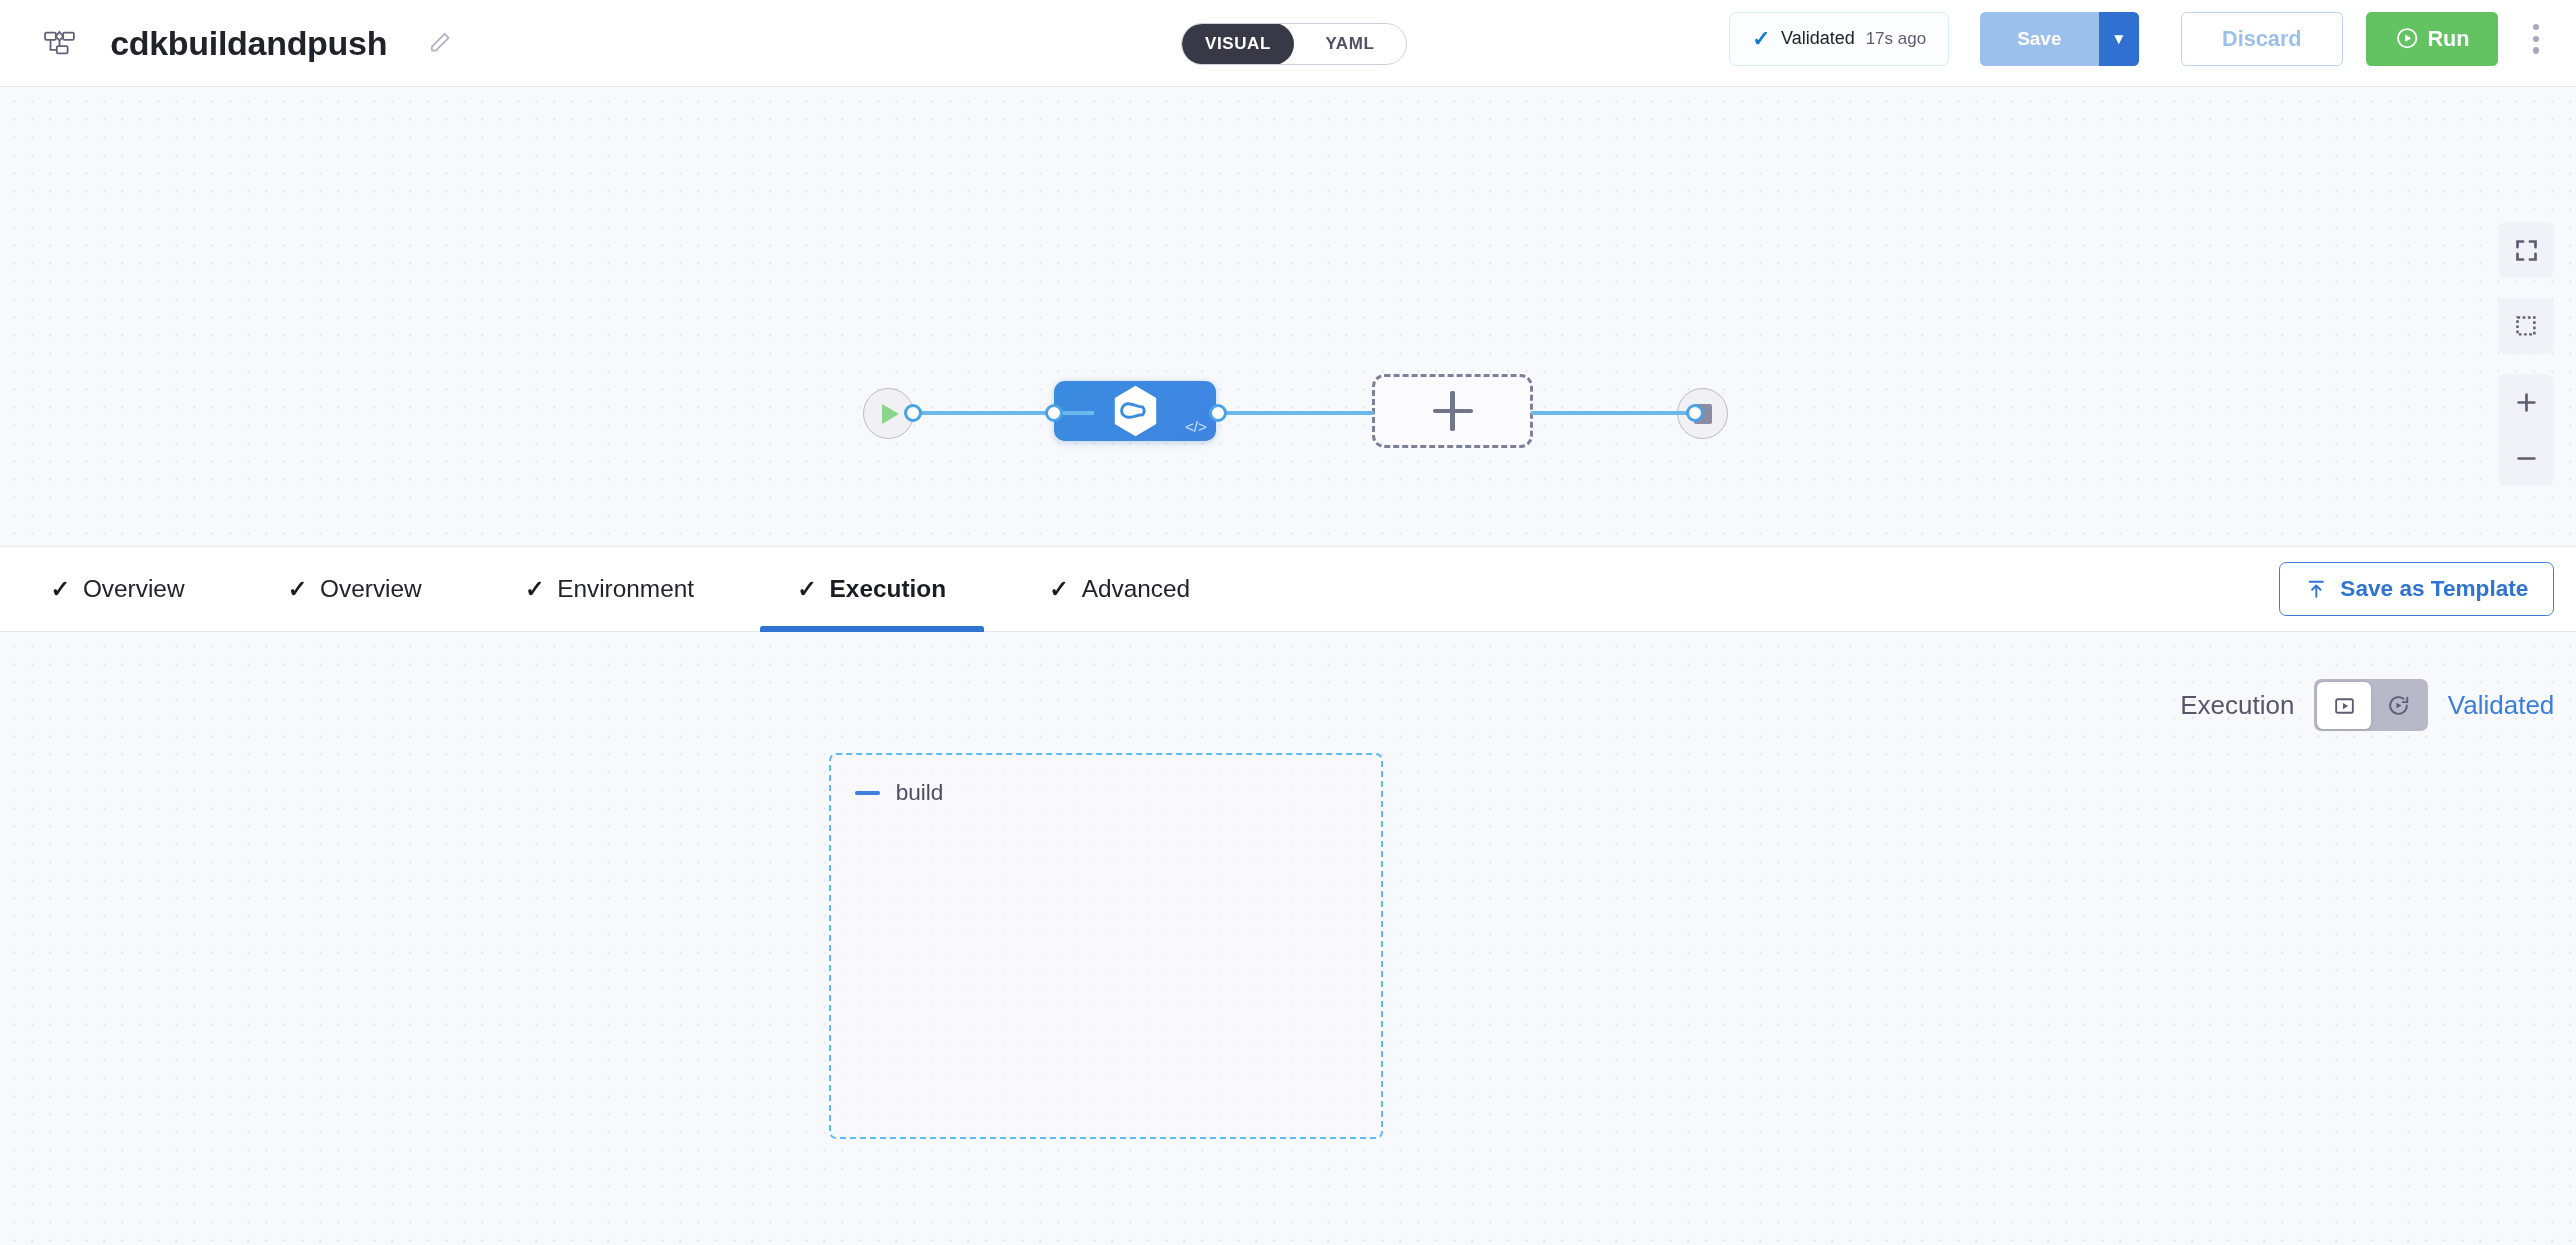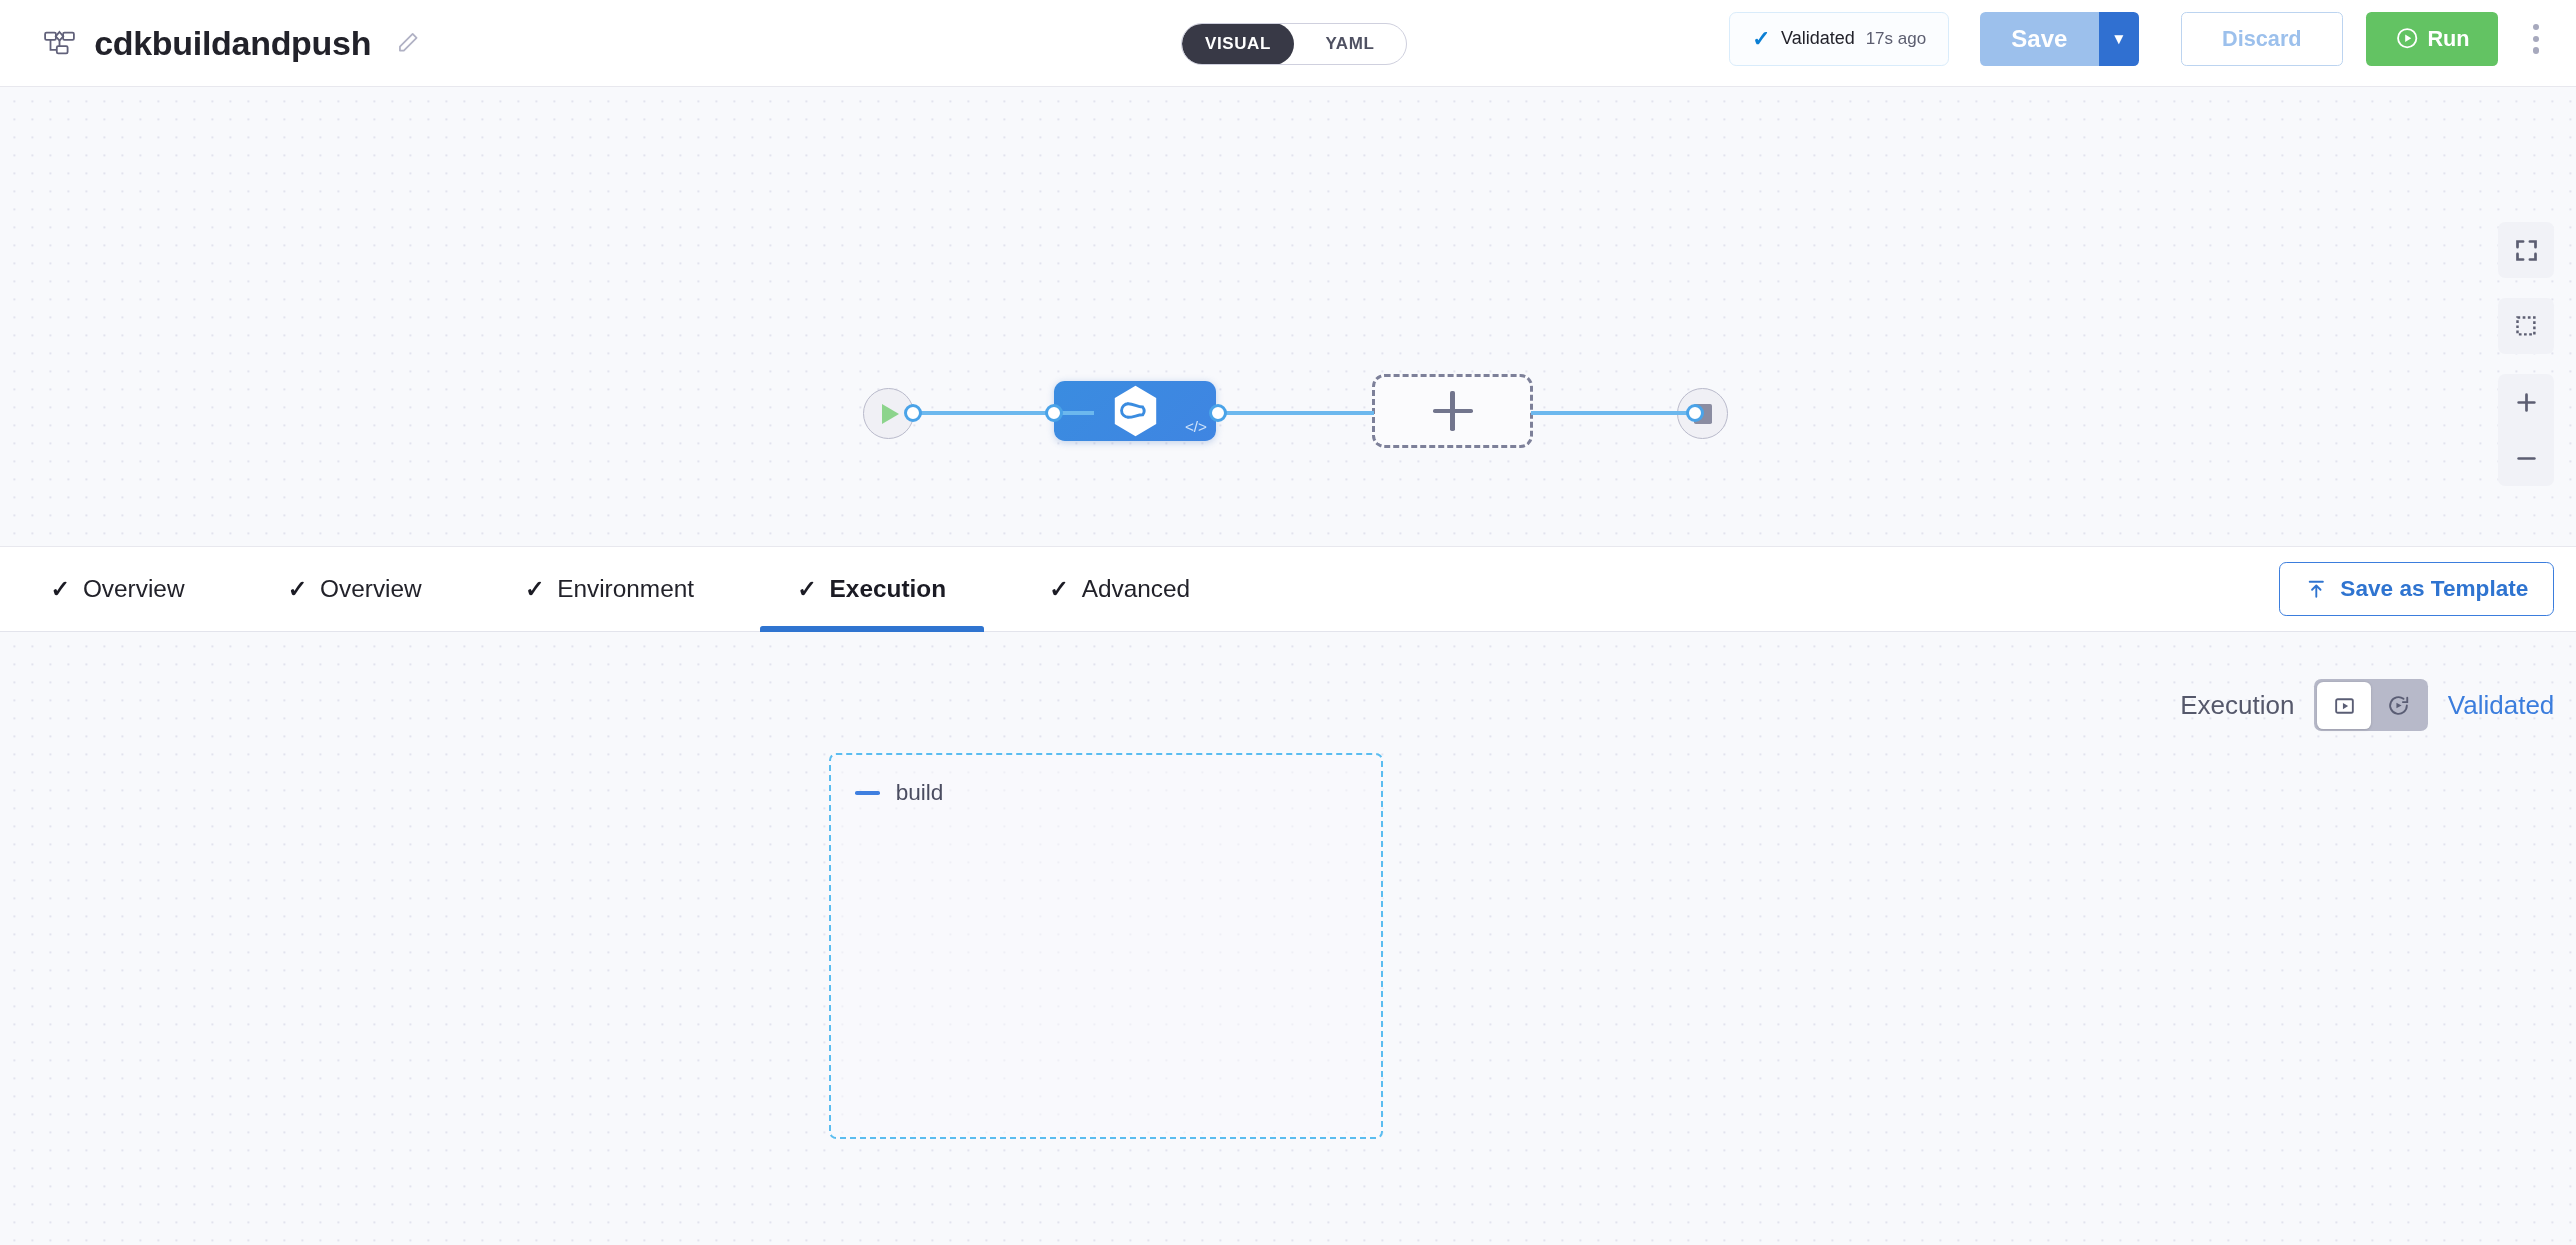--- a/index.html
+++ b/index.html
@@ -11,21 +11,21 @@
   }
 
   
   .header {
     position: absolute; top: 0; left: 0;
     width: 2576px; height: 87px;
     background: #ffffff;
     border-bottom: 0.9px solid #e8e8ee;
     display: flex; align-items: center;
   }
-  .hdr-left { display: flex; align-items: center; gap: 0; padding-left: 40px; }
+  .hdr-left { display: flex; align-items: center; gap: 16px; padding-left: 40px; }
   .pipeline-icon { width: 38px; height: 38px; display: flex; align-items: center; justify-content: center; color: #61617a; }
   .page-title {
     font-size: 34px; font-weight: bold; color: #22222a;
     margin-left: 16.2px; letter-spacing: -0.3px;
   }
   .edit-pencil { margin-left: 23.5px; width: 27px; height: 27px; color: #b0b1c4; display: flex; align-items: center; justify-content: center; }
 
   
   .mode-toggle {
     position: absolute; left: 1181px; top: 22.6px;
@@ -47,21 +47,21 @@
     height: 54px; padding: 0 21.7px;
     border: 0.9px solid #d9ecfb; border-radius: 7.2px; background: #fbfdff;
     display: flex; align-items: center; gap: 10.8px;
     font-size: 18px; color: #22222a;
   }
   .validated-badge .chk { color: #0b7fd4; font-size: 21.7px; font-weight: bold; line-height: 1; }
   .validated-badge .ago { color: #5c5e70; font-size: 17px; }
 
   .save-group { display: flex; margin-left: 31px; height: 54px; border-radius: 5.4px; overflow: hidden; }
   .save-btn {
-    background: #9cc0ec; color: #ffffff; font-size: 24px; font-weight: bold;
+    background: #9cc0ec; color: #ffffff; font-size: 19px; font-weight: bold;
     width: 119px; display: flex; align-items: center; justify-content: center; cursor: pointer;
   }
   .save-caret {
     background: #3070d1; color: #ffffff; width: 40px;
     display: flex; align-items: center; justify-content: center; cursor: pointer; font-size: 15.3px;
   }
   .discard-btn {
     margin-left: 42px; height: 54px; width: 162px;
     border: 0.9px solid #bcd4f0; border-radius: 5.4px; background: #ffffff;
     color: #9cc0ec; font-size: 21.7px; font-weight: bold;

